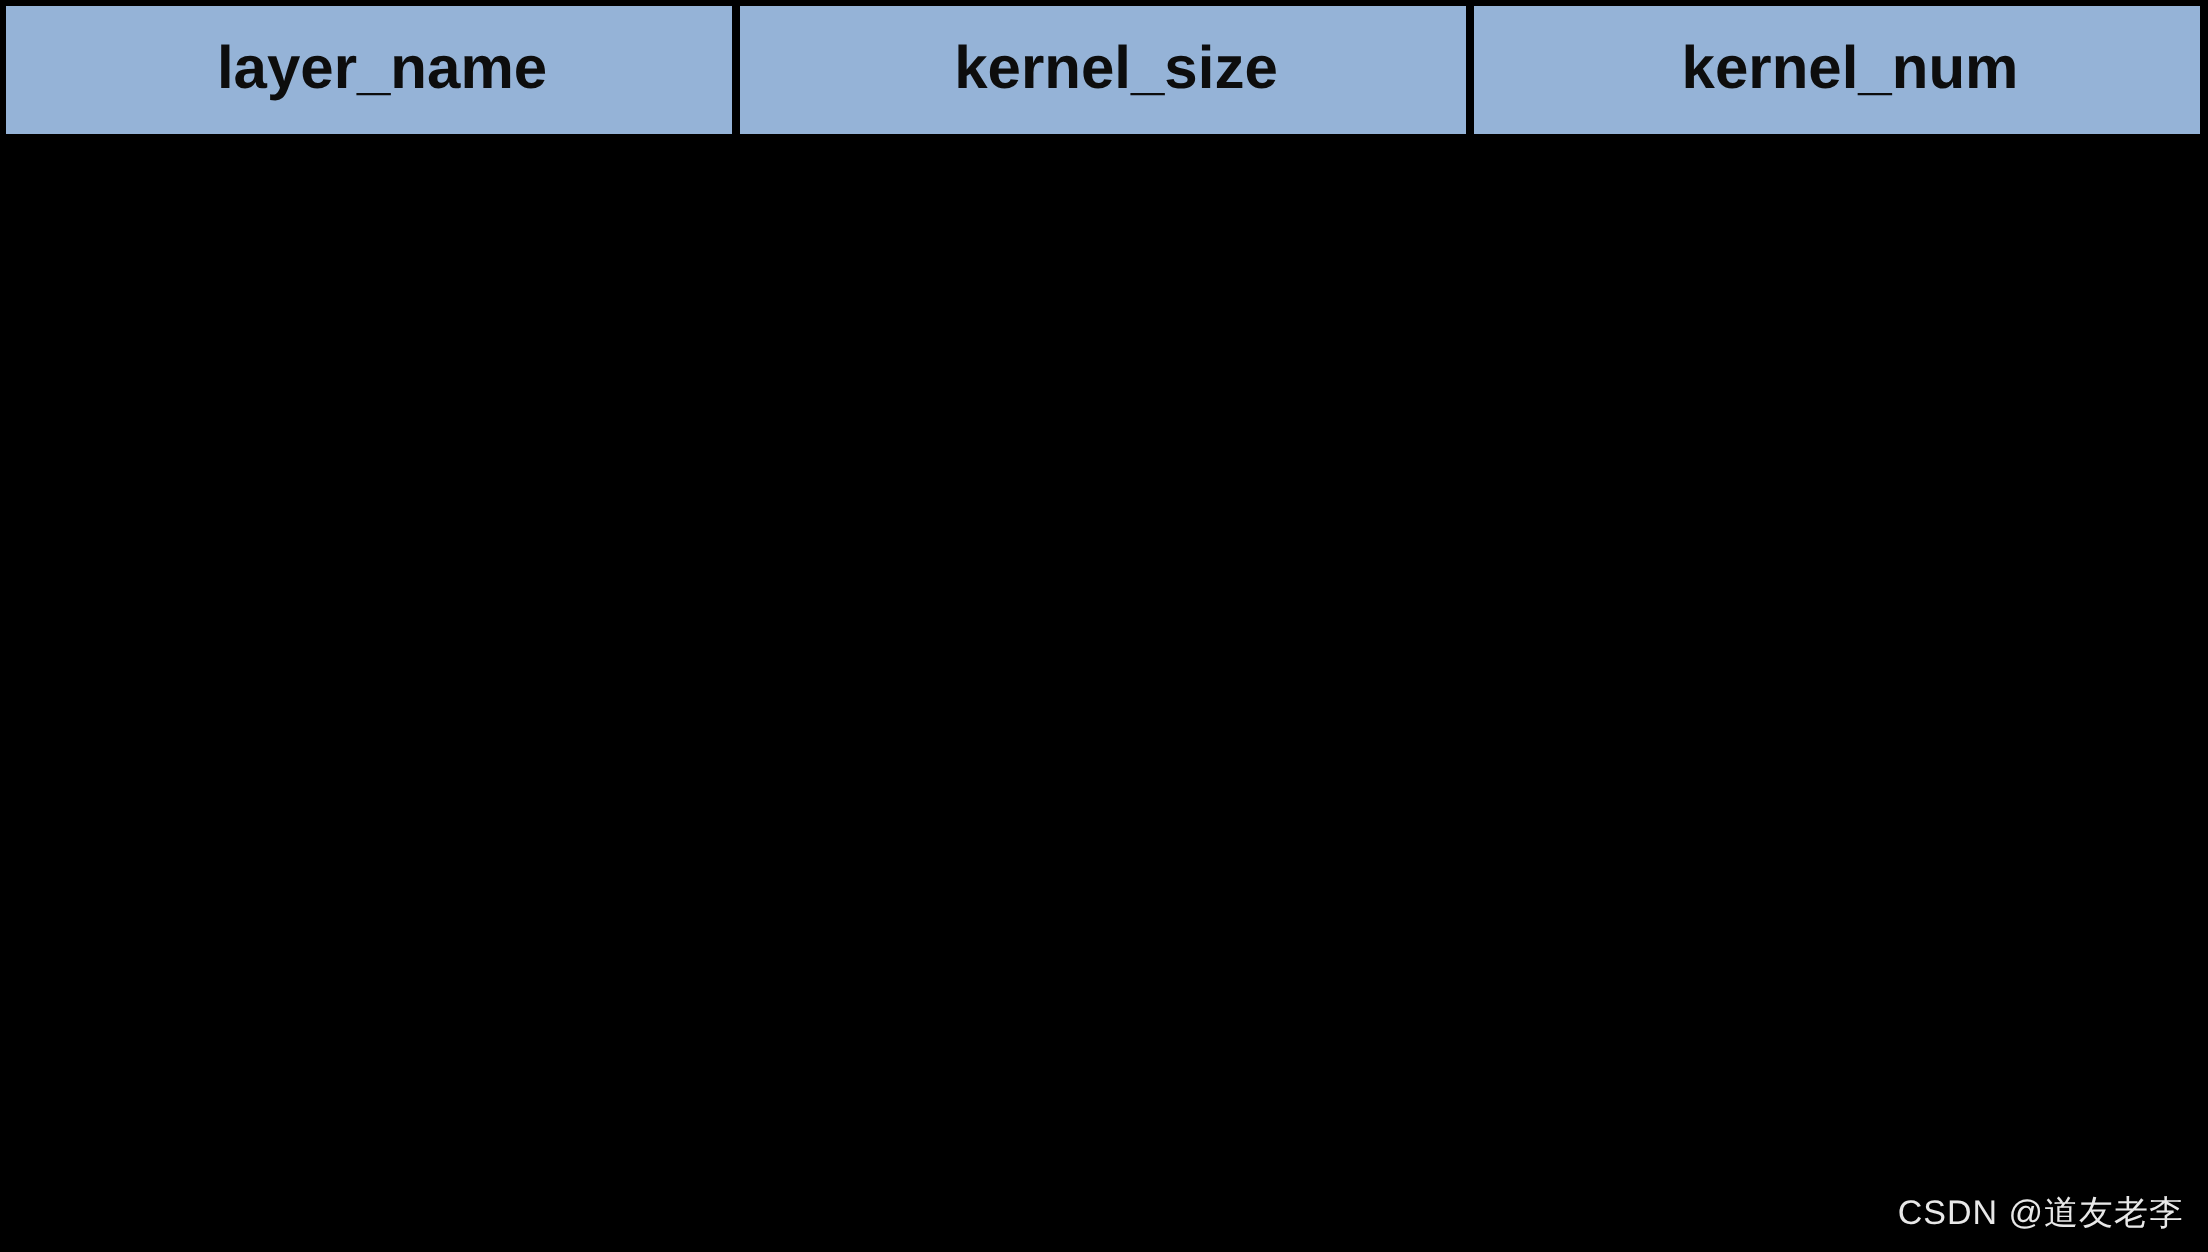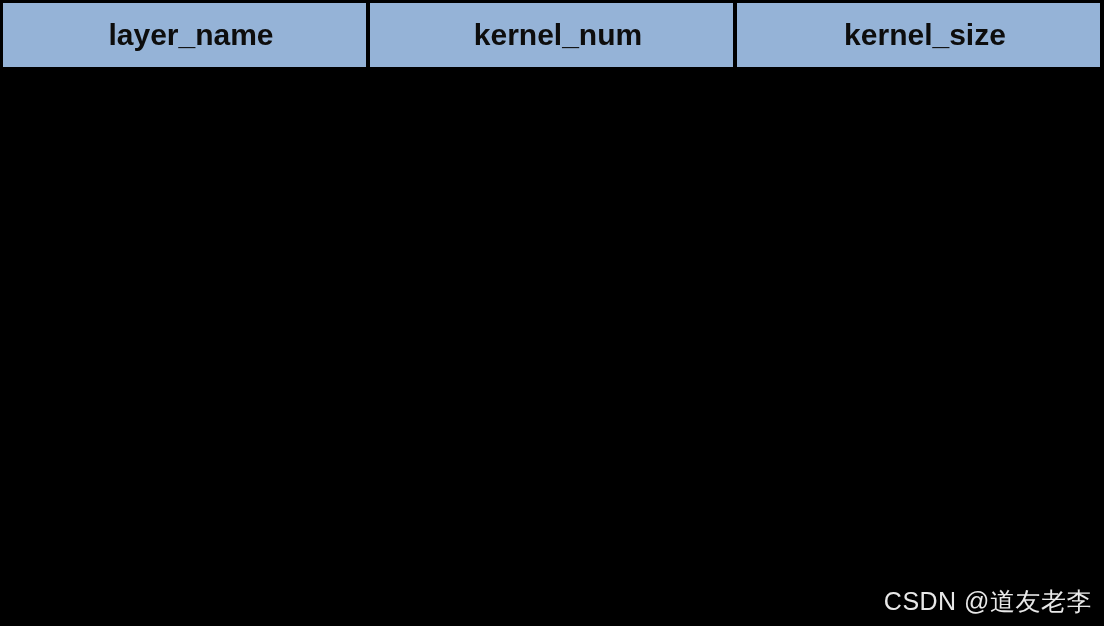--- a/index.html
+++ b/index.html
@@ -42,34 +42,34 @@
     top: 71px;
     left: 3px;
     width: 1097px;
     height: 540px;
     background: transparent;
   }
   .watermark {
     position: absolute;
     right: 12px;
     bottom: 8px;
-    font-size: 25px;
+    font-size: 17px;
     letter-spacing: 0.5px;
     color: var(--watermark-text, #e8e8e8);
     white-space: nowrap;
   }
 </style>
 </head>
 <body>
 
 <div class="stage">
 
   <div class="header-row">
     <div class="header-cell">layer_name</div>
+    <div class="header-cell">kernel_size</div>
     <div class="header-cell">kernel_num</div>
-    <div class="header-cell">kernel_size</div>
   </div>
 
   <div class="table-body"></div>
 
   <div class="watermark">CSDN @道友老李</div>
 
 </div>
 
 </body></html>

